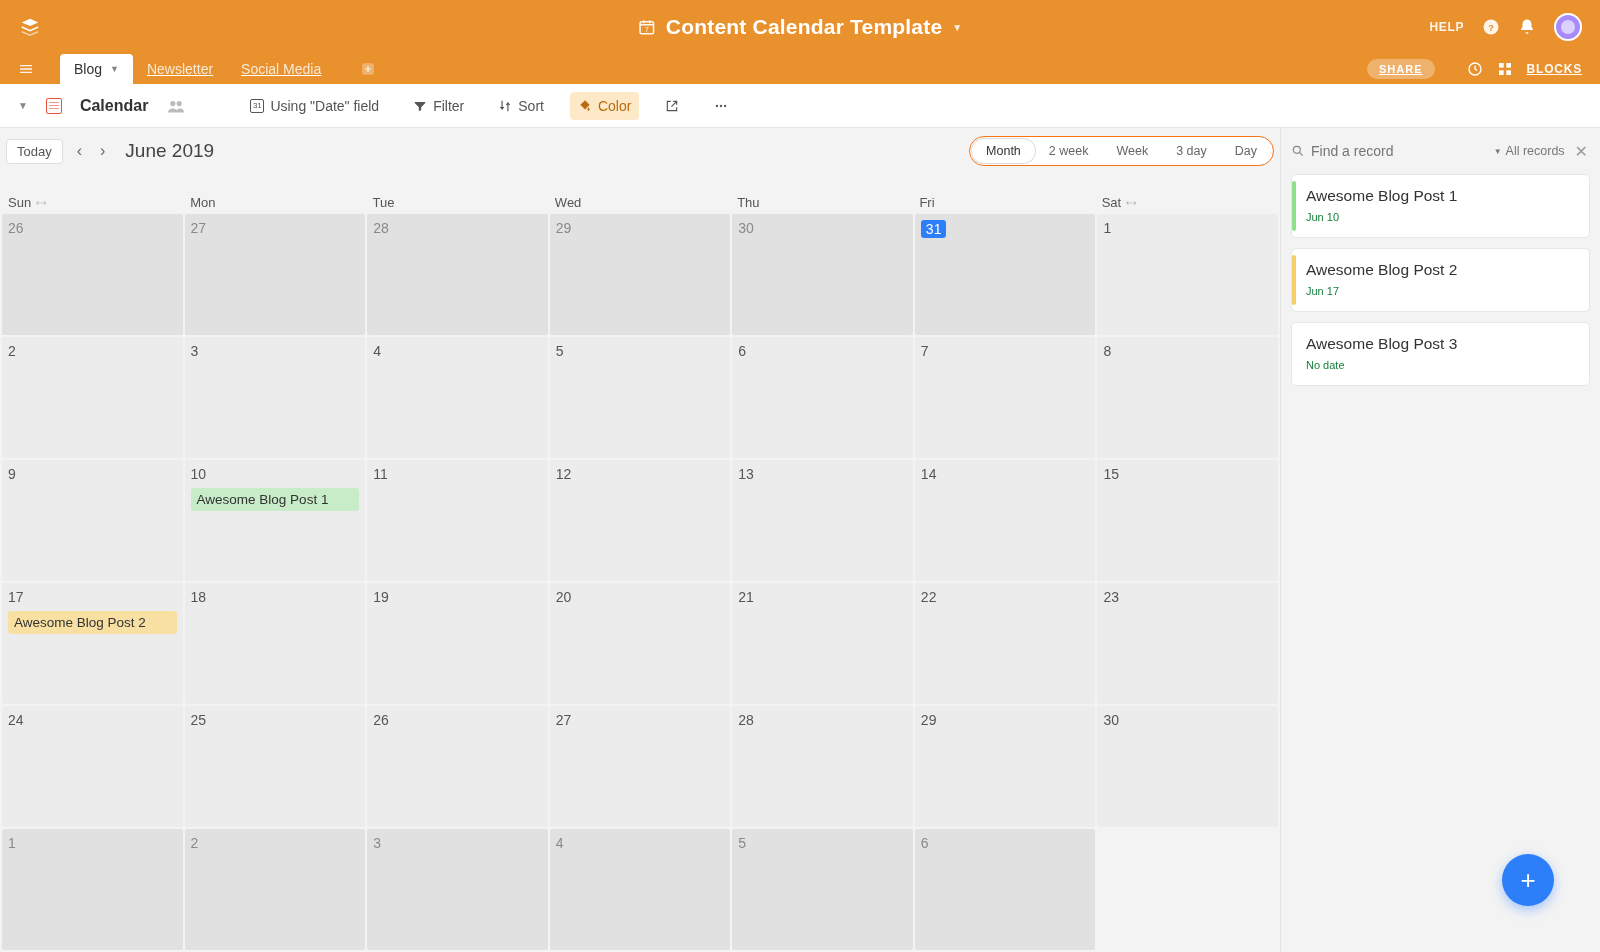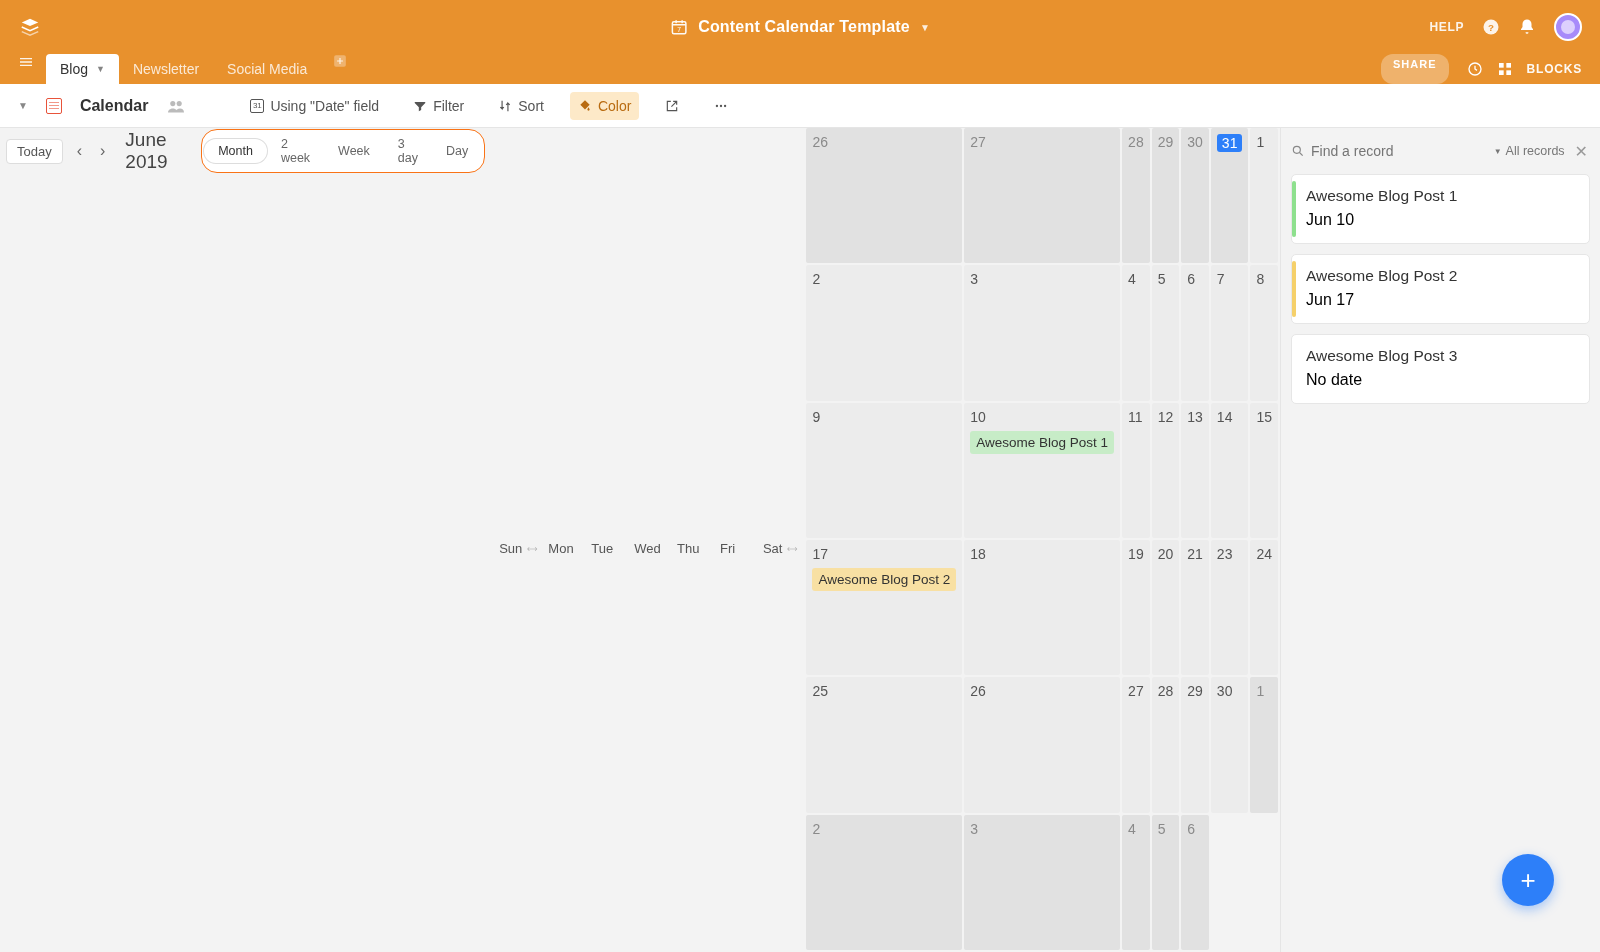--- a/index.html
+++ b/index.html
@@ -3,29 +3,29 @@
 <meta charset="utf-8">
 <style>
 * { box-sizing: border-box; margin: 0; padding: 0; }
 body { font-family: -apple-system, BlinkMacSystemFont, "Segoe UI", Helvetica, Arial, sans-serif; font-size: 13px; color: #333; background: #f5f5f5; width:1600px; height:952px; overflow:hidden; }
 
 
 .topbar { background: #e8912d; height: 54px; display:flex; align-items:center; padding:0 18px; color:#fff; }
 .topbar .logo { width:24px; height:24px; margin-right:auto; display:flex; align-items:center; justify-content:center; }
 .topbar .title-wrap { position:absolute; left:50%; transform:translateX(-50%); display:flex; align-items:center; gap:10px; }
 .topbar .title-wrap svg { opacity:.95; }
-.topbar .title { font-size:16px; font-weight:600; letter-spacing:.2px; }
+.topbar .title { font-size:21px; font-weight:600; letter-spacing:.2px; }
 .topbar .caret-down { font-size:10px; opacity:.85; }
 .topbar .right { margin-left:auto; display:flex; align-items:center; gap:18px; }
 .topbar .help-label { font-size:12px; font-weight:600; letter-spacing:.6px; opacity:.9; }
 .topbar .avatar { width:28px; height:28px; border-radius:50%; background:#a78bfa; border:2px solid #fff; display:flex; align-items:center; justify-content:center; }
 .topbar .avatar-inner { width:14px; height:14px; border-radius:50%; background:#fff; opacity:.6; }
 
 
-.tabsbar { background:#e8912d; height:30px; display:flex; padding:0 18px; gap:2px; color:#fff; }
+.tabsbar { background:#e8912d; height:30px; display:flex; align-items:center; padding:0 18px; gap:16px; color:#fff;text-decoration:underline; }
 .tabsbar .menu-icon { margin-right:10px; opacity:.9; cursor:pointer; }
 .tabsbar .tab { height:30px; padding:0 14px; display:flex; align-items:center; gap:8px; font-size:14px; font-weight:500; color:rgba(255,255,255,.8); cursor:pointer; border-top-left-radius:4px; border-top-right-radius:4px; }
 .tabsbar .tab.active { background:#fff; color:#333; }
 .tabsbar .tab .tab-caret { font-size:9px; opacity:.6; }
 .tabsbar .addtab { margin-left:10px; opacity:.9; cursor:pointer; }
 .tabsbar .spacer { flex:1; }
 .tabsbar .share-pill { background:rgba(255,255,255,.3); color:#fff; font-weight:700; font-size:11px; letter-spacing:1px; padding:4px 12px; border-radius:12px; cursor:pointer; }
 .tabsbar .right-icons { display:flex; align-items:center; gap:14px; margin-left:16px; }
 .tabsbar .blocks-label { font-size:12px; font-weight:700; letter-spacing:.8px; opacity:.95; }
 
@@ -34,21 +34,21 @@
 .viewbar .vb-caret { font-size:10px; color:#888; cursor:pointer; }
 .viewbar .vb-icon-cal { width:16px; height:16px; border:1.5px solid #e8533a; border-radius:2px; position:relative; }
 .viewbar .vb-icon-cal::before { content:""; position:absolute; top:3px; left:2px; right:2px; bottom:2px; background:repeating-linear-gradient(#e8533a,#e8533a 1px,transparent 1px,transparent 3px); opacity:.6;}
 .viewbar .view-label { font-weight:600; font-size:16px; }
 .viewbar .btn { display:flex; align-items:center; gap:6px; color:#555; font-size:14px; cursor:pointer; padding:6px 8px; border-radius:4px; }
 .viewbar .btn.color-active { background:#fde9c8; color:#b96b10; }
 .viewbar .field-icon { width:14px; height:14px; border:1.5px solid #555; border-radius:2px; position:relative; font-size:8px; display:flex; align-items:center; justify-content:center;}
 
 
 .content { display:flex; height:calc(952px - 54px - 30px - 44px); }
-.calwrap { flex:1; display:flex; background:#f3f3f3; }
+.calwrap { flex:1; display:flex; flex-direction:column; background:#f3f3f3; }
 .calheader { height:46px; display:flex; align-items:center; padding:0 6px; gap:10px; }
 .today-btn { background:#fff; border:1px solid #ddd; border-radius:4px; padding:4px 10px; font-size:13px; color:#555; cursor:pointer; }
 .nav-arrow { color:#666; cursor:pointer; font-size:16px; padding:4px; }
 .month-label { font-size:19px; font-weight:500; color:#444; margin-left:6px; }
 .calheader .spacer { flex:1; }
 .range-pills { background:#fff; border:1px solid #f97316; border-radius:16px; display:flex; align-items:center; padding:2px; }
 .range-pills .pill { padding:5px 14px; font-size:12.5px; color:#666; border-radius:14px; cursor:pointer; }
 .range-pills .pill.active { background:#fff; box-shadow:0 0 0 1px #ddd; color:#333; font-weight:500; }
 
 
@@ -71,21 +71,21 @@
 
 .sidepanel { width:320px; background:#f3f3f3; border-left:1px solid #e5e5e5; padding:0 10px; display:flex; flex-direction:column; }
 .sidepanel .sp-top { height:46px; display:flex; align-items:center; gap:8px; }
 .sidepanel .search { flex:1; display:flex; align-items:center; gap:6px; color:#888; }
 .sidepanel .search input { border:none; background:transparent; outline:none; font-size:14px; color:#333; width:100%; }
 .sidepanel .allrec { font-size:12.5px; color:#777; display:flex; align-items:center; gap:4px; cursor:pointer;}
 .sidepanel .close-x { color:#999; cursor:pointer; font-size:16px; padding:0 2px;}
 .card { background:#fff; border:1px solid #e6e6e6; border-radius:5px; padding:12px 14px 14px; margin-bottom:10px; position:relative; cursor:pointer;}
 .card .stripe { position:absolute; left:0; top:6px; bottom:6px; width:4px; border-radius:2px; }
 .card .ct { font-size:15.5px; font-weight:500; color:#333; margin-bottom:6px; }
-.card .cd { font-size:16px; color:#000000; }
+.card .cd { font-size:11px; color:#15803d; }
 .stripe-green { background:#8ee08e; }
 .stripe-yellow { background:#f5d06a; }
 
 
 .fab { position:fixed; right:46px; bottom:46px; width:52px; height:52px; border-radius:50%; background:#2d7ff9; color:#fff; display:flex; align-items:center; justify-content:center; font-size:26px; box-shadow:0 4px 12px rgba(45,127,249,.4); cursor:pointer;}
 
 svg { display:block; }
 </style>
 </head>
 <body>
@@ -292,20 +292,21 @@
         <div class="cell inmonth"><span class="num">11</span></div>
         <div class="cell inmonth"><span class="num">12</span></div>
         <div class="cell inmonth"><span class="num">13</span></div>
         <div class="cell inmonth"><span class="num">14</span></div>
         <div class="cell inmonth"><span class="num">15</span></div>
         <div class="cell inmonth"><span class="num">17</span><div class="event ev-yellow">Awesome Blog Post 2</div></div>
         <div class="cell inmonth"><span class="num">18</span></div>
         <div class="cell inmonth"><span class="num">19</span></div>
         <div class="cell inmonth"><span class="num">20</span></div>
         <div class="cell inmonth"><span class="num">21</span></div>
+        <div class="cell inmonth"><span class="num">22</span></div>
         <div class="cell inmonth"><span class="num">23</span></div>
         <div class="cell inmonth"><span class="num">24</span></div>
         <div class="cell inmonth"><span class="num">25</span></div>
         <div class="cell inmonth"><span class="num">26</span></div>
         <div class="cell inmonth"><span class="num">27</span></div>
         <div class="cell inmonth"><span class="num">28</span></div>
         <div class="cell inmonth"><span class="num">29</span></div>
         <div class="cell inmonth"><span class="num">30</span></div>
         <div class="cell outmonth"><span class="num">1</span></div>
         <div class="cell outmonth"><span class="num">2</span></div>

